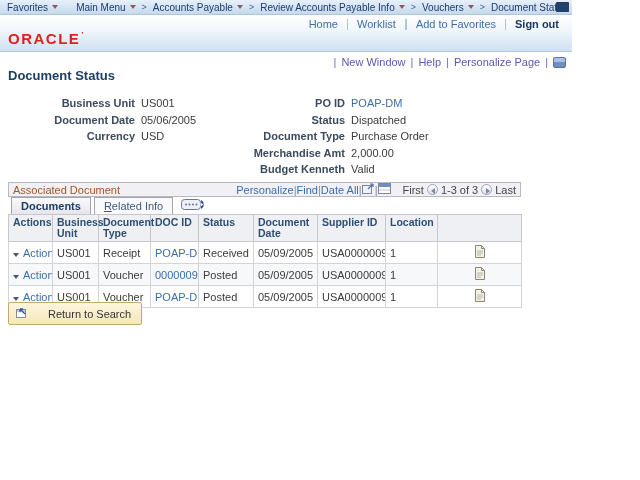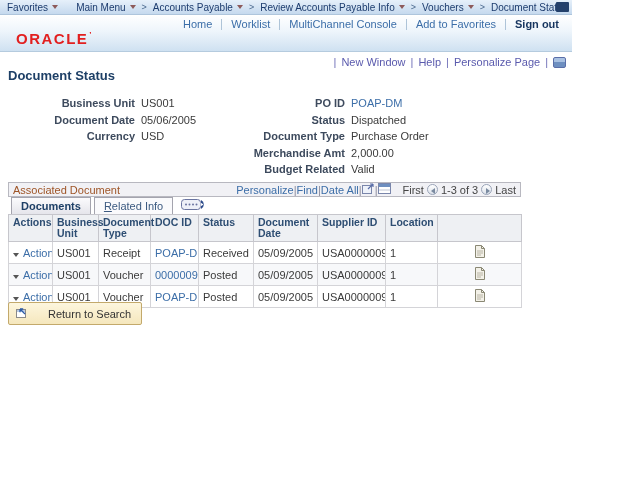--- a/index.html
+++ b/index.html
@@ -31,21 +31,21 @@
   .header-band {
     height:37px; position:relative;
     background:linear-gradient(#ffffff 0%, #eef5fb 45%, #cfe1f1 100%);
     border-bottom:1px solid #b5cbde;
     padding-left:21px;
   }
   .top-links { position:absolute; top:3px; right:4px; display:flex; align-items:center; font-size:11px; }
   .top-links a { color:#3c6ea8; text-decoration:none; padding:0 9px; white-space:nowrap; cursor:pointer; }
   .top-links a.signout { color:#16355f; font-weight:bold; }
   .vsep { width:1px; height:11px; background:#aec4d8; }
-  .logo { position:absolute; left:16px; bottom:4px; color:#e21f1f; font-weight:bold;
+  .logo { position:absolute; left:8px; bottom:4px; color:#e21f1f; font-weight:bold;
           font-size:15px; letter-spacing:1.5px; }
   .logo::after { content:"\2019"; font-size:8px; vertical-align:top; margin-left:1px; }
 
   
   .content { position:relative; height:428px; background:#fff;padding-left:31px; }
 
   .utility-row { position:absolute; top:4px; right:6px; display:flex; align-items:center;
                  font-size:11px; color:#5a5aad; }
   .utility-row a { color:#5a5aad; text-decoration:none; margin:0 5px; cursor:pointer; }
   .upipe::before { content:"|"; color:#7070b8; }
@@ -144,21 +144,20 @@
     </span>
     <span class="corner-icon"></span>
   </div>
 
   <div class="header-band">
     <div class="top-links">
       <a>Home</a>
       <span class="vsep"></span>
       <a>Worklist</a>
       <span class="vsep"></span>
-      <a>MultiChannel Console</a>
       <span class="vsep"></span>
       <a>Add to Favorites</a>
       <span class="vsep"></span>
       <a class="signout">Sign out</a>
     </div>
     <div class="logo">ORACLE</div>
   </div>
 
   <div class="content">
 
@@ -201,21 +200,21 @@
         </div>
         <div class="frow">
           <span class="flabel">Document Type</span>
           <span class="fvalue">Purchase Order</span>
         </div>
         <div class="frow">
           <span class="flabel">Merchandise Amt</span>
           <span class="fvalue">2,000.00</span>
         </div>
         <div class="frow">
-          <span class="flabel">Budget Related</span>
+          <span class="flabel">Budget Kenneth</span>
           <span class="fvalue">Valid</span>
         </div>
       </div>
     </div>
 
     <div class="grid">
       <div class="grid-head">
         <span class="grid-title">Associated Document</span>
         <span class="grid-tools">
           <a>Personalize</a>

